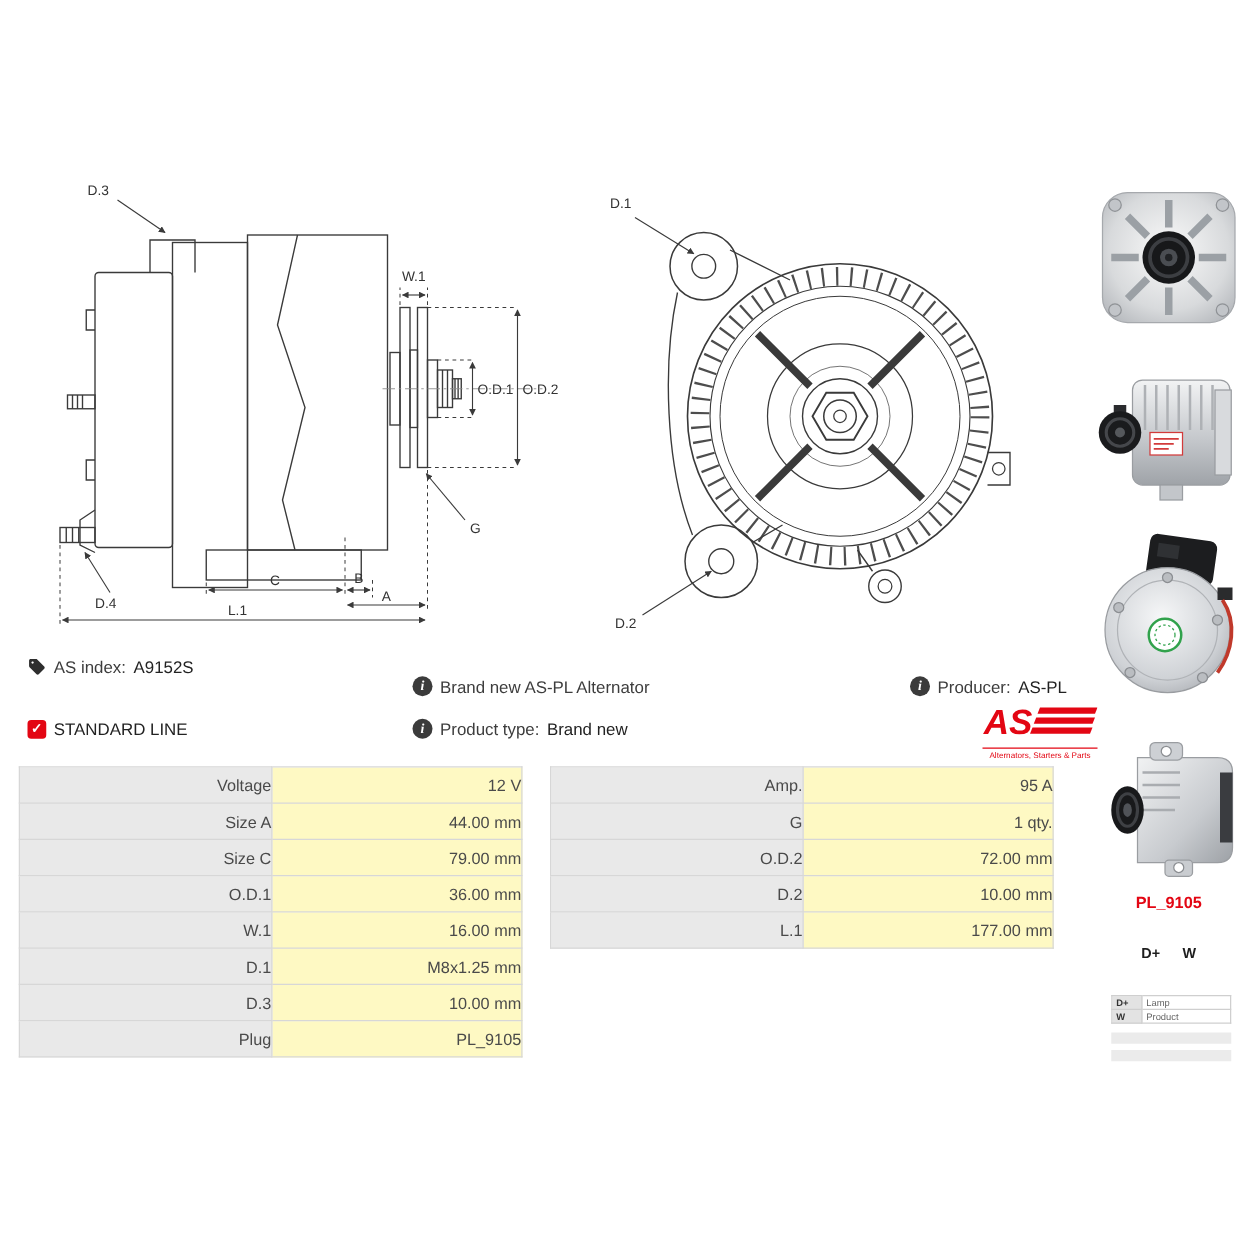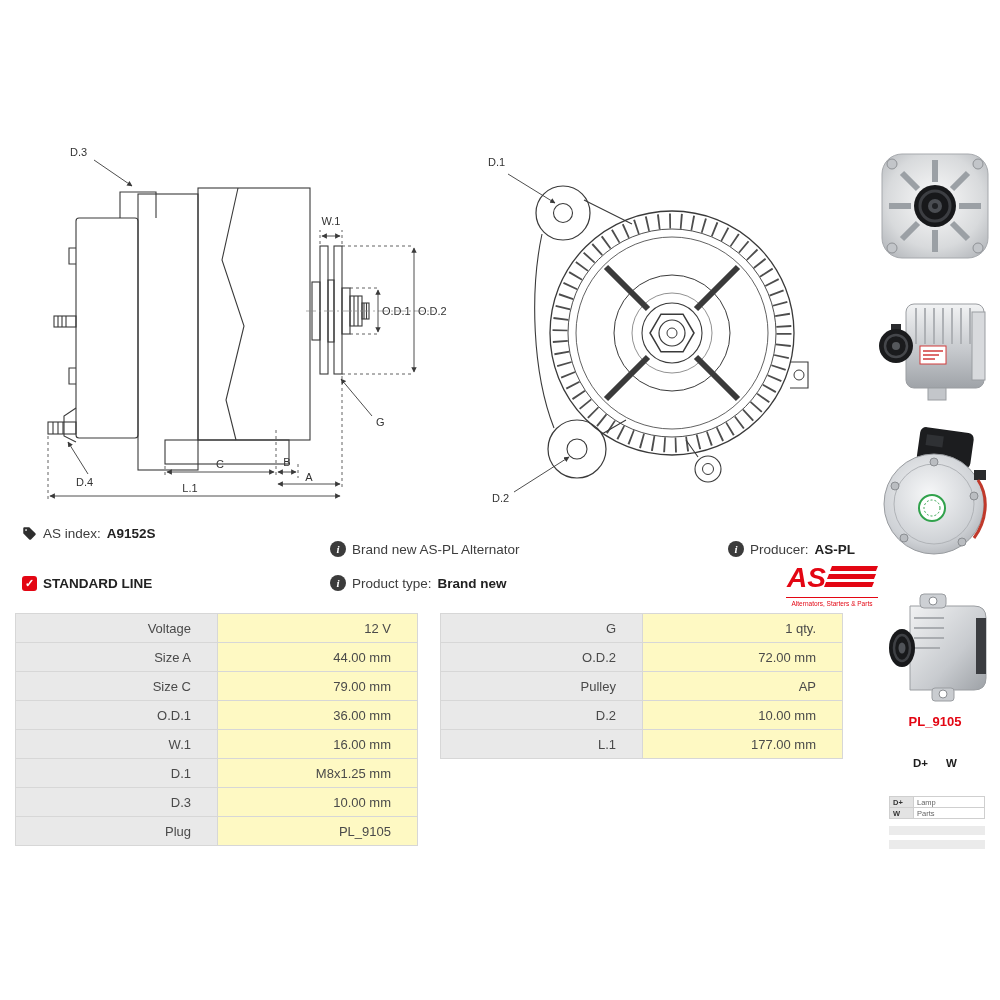--- a/index.html
+++ b/index.html
@@ -1,25 +1,25 @@
 <!DOCTYPE html>
 <html><head>
 <meta charset="utf-8">
 <style>
   *{box-sizing:border-box;margin:0;padding:0}
   html,body{width:1000px;height:1000px}
   body{font-family:"Liberation Sans",sans-serif;background:#fff;position:relative;overflow:hidden}
   .abs{position:absolute}
   .info-item{position:absolute;display:flex;align-items:center;gap:6px;font-size:13.5px;color:#3d3d3d;height:18px;white-space:nowrap}
-  .info-item b{font-weight:bold;color:#222}
+  .info-item b{font-weight:normal;color:#222}
   .red{color:#e30613}
   .info-icon{width:16px;height:16px;min-width:16px;border-radius:50%;background:#3b3b3b;color:#fff;display:flex;align-items:center;justify-content:center;font:italic bold 11px "Liberation Serif",serif}
   .check-icon{width:15px;height:15px;min-width:15px;border-radius:3px;background:#e30613;color:#fff;display:flex;align-items:center;justify-content:center;font-size:11px;font-weight:bold;line-height:1}
   .spec-table{position:absolute;border-collapse:collapse;font-size:13px;color:#4a4a4a}
-  .spec-table td{border:1px solid #d7d7d7;height:29px;padding:0 26px;text-align:right;vertical-align:middle}
+  .spec-table td{border:1px solid #d7d7d7;height:29px;padding:0 0;text-align:right;vertical-align:middle}
   .spec-table td.lbl{background:#e9e9e9;width:202px}
   .spec-table td.val{background:#fef9c3;width:200px}
   svg text{font-family:"Liberation Sans",sans-serif}
   .dim-label{font-size:11px;fill:#333}
   .plug-code{position:absolute;left:876px;top:714px;width:118px;text-align:center;color:#e30613;font-weight:bold;font-size:13px}
   .terminals{position:absolute;left:876px;top:757px;width:118px;display:flex;justify-content:center;gap:18px;font-size:11.5px;font-weight:bold;color:#1d1d1d}
   .legend{position:absolute;left:889px;top:796px;width:96px;border-collapse:collapse;font-size:7.5px;color:#666}
   .legend td{border:1px solid #cfcfcf;height:11px;padding:0 3px}
   .legend td.term{background:#e3e3e3;font-weight:bold;width:24px;color:#333}
   .legend-bar{position:absolute;left:889px;width:96px;height:9px;background:#ebebeb}
@@ -309,31 +309,31 @@
         </tr>
     <tr>
           <td class="lbl">Plug</td>
           <td class="val">PL_9105</td>
         </tr>
   </tbody>
     </table>
 
   <table class="spec-table" style="left:440px;top:613px">
     <tbody>
+        <tr>
+          <td class="lbl">Amp.</td>
+          <td class="val">95 A</td>
+        </tr>
     <tr>
           <td class="lbl">G</td>
           <td class="val">1 qty.</td>
         </tr>
     <tr>
           <td class="lbl">O.D.2</td>
           <td class="val">72.00 mm</td>
-        </tr>
-    <tr>
-          <td class="lbl">Pulley</td>
-          <td class="val">AP</td>
         </tr>
     <tr>
           <td class="lbl">D.2</td>
           <td class="val">10.00 mm</td>
         </tr>
     <tr>
           <td class="lbl">L.1</td>
           <td class="val">177.00 mm</td>
         </tr>
   </tbody>
@@ -347,20 +347,20 @@
   </div>
 
   <table class="legend">
     <tbody>
         <tr>
       <td class="term">D+</td>
       <td>Lamp</td>
     </tr>
     <tr>
       <td class="term">W</td>
-      <td>Parts</td>
+      <td>Product</td>
     </tr>
   </tbody>
     </table>
   <div class="legend-bar" style="top:826px"></div>
   <div class="legend-bar" style="top:840px"></div>
 
 </div>
 
 </body></html>

